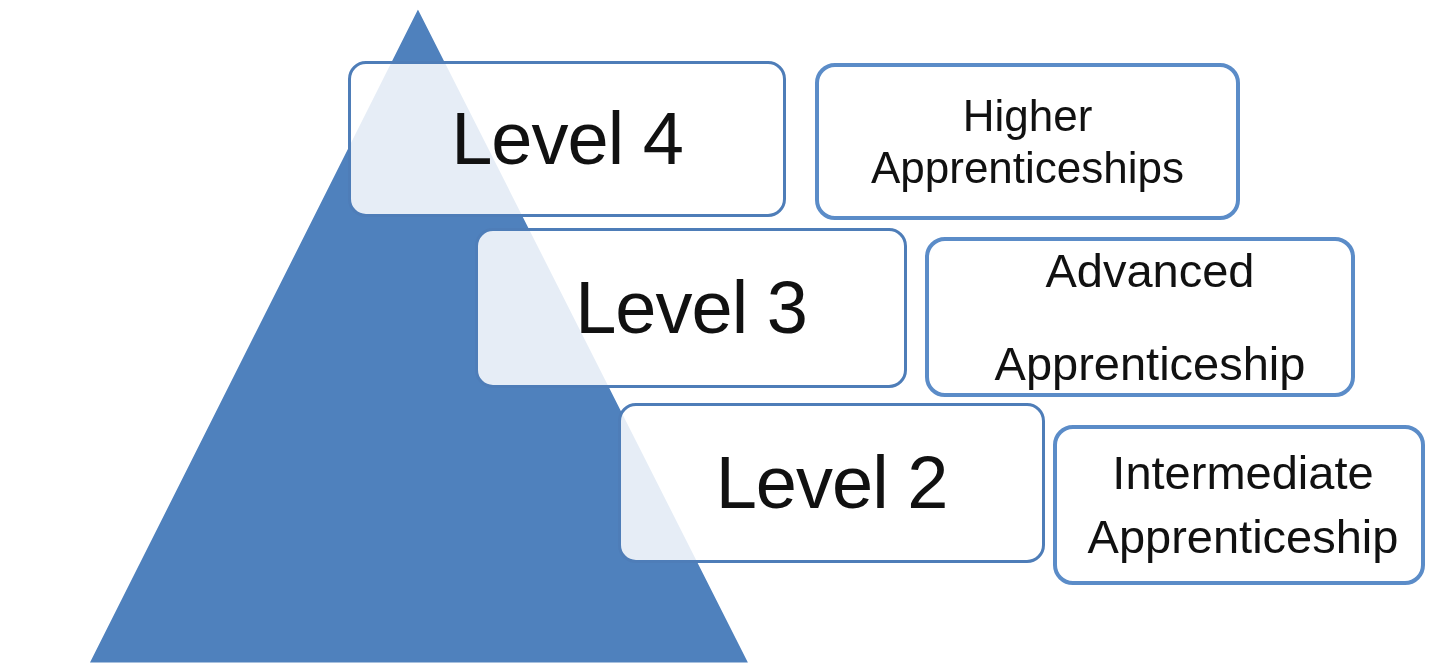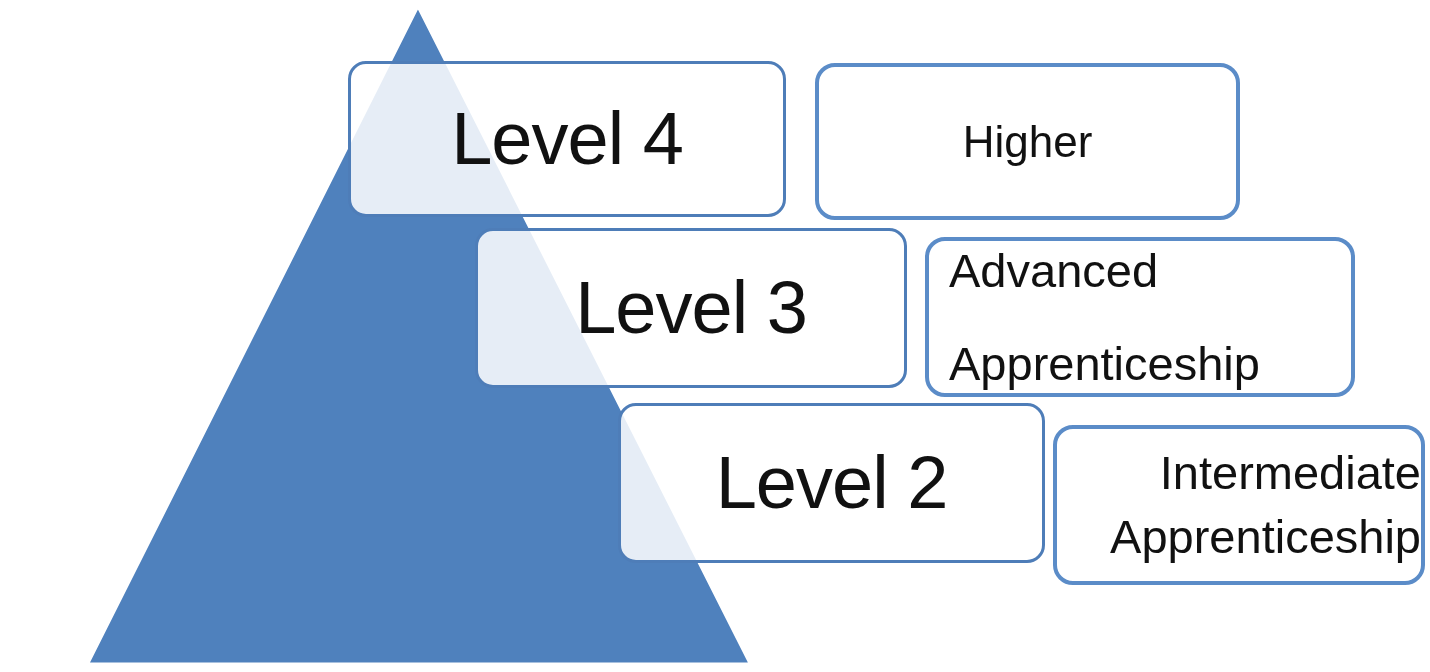--- a/index.html
+++ b/index.html
@@ -54,22 +54,22 @@
     font-size: 46px;
     line-height: 56px;
   }
   .side span { display: block; }
 
   .b-l4 { left: 348px; top: 61px;  width: 438px; height: 156px; }
   .b-l3 { left: 475px; top: 228px; width: 432px; height: 160px; }
   .b-l2 { left: 618px; top: 403px; width: 427px; height: 160px; }
 
   .b-h  { left: 815px;  top: 63px;  width: 425px; height: 157px; align-items: center; text-align: center; font-size: 44px; line-height: 52px; }
-  .b-a  { left: 925px;  top: 237px; width: 430px; height: 160px; align-items: flex-start; padding-left: 20px; font-size: 47px; line-height: 64px; gap: 29px; }
-  .b-i  { left: 1053px; top: 425px; width: 372px; height: 160px; align-items: flex-end; padding-left: 8px; font-size: 47px; line-height: 64px; }
+  .b-a  { left: 925px;  top: 237px; width: 430px; height: 160px; align-items: center; padding-left: 20px; font-size: 47px; line-height: 64px; gap: 29px; }
+  .b-i  { left: 1053px; top: 425px; width: 372px; height: 160px; align-items: center; padding-left: 8px; font-size: 47px; line-height: 64px; }
 </style>
 </head>
 <body>
 
 <div class="canvas">
 
   <svg class="pyramid-svg" viewBox="0 0 1430 672" aria-hidden="true">
     <polygon points="418,4 86,665 752,665" fill="#4F81BD"></polygon>
   </svg>
 
@@ -80,20 +80,21 @@
   <div class="box lvl b-l3">
     <span>Level 3</span>
   </div>
 
   <div class="box lvl b-l2">
     <span>Level 2</span>
   </div>
 
   <div class="box side b-h">
     <span>Higher</span>
+    <span>Apprenticeships</span>
   </div>
 
   <div class="box side b-a">
     <span>Advanced</span>
     <span>Apprenticeship</span>
   </div>
 
   <div class="box side b-i">
     <span>Intermediate</span>
     <span>Apprenticeship</span>

